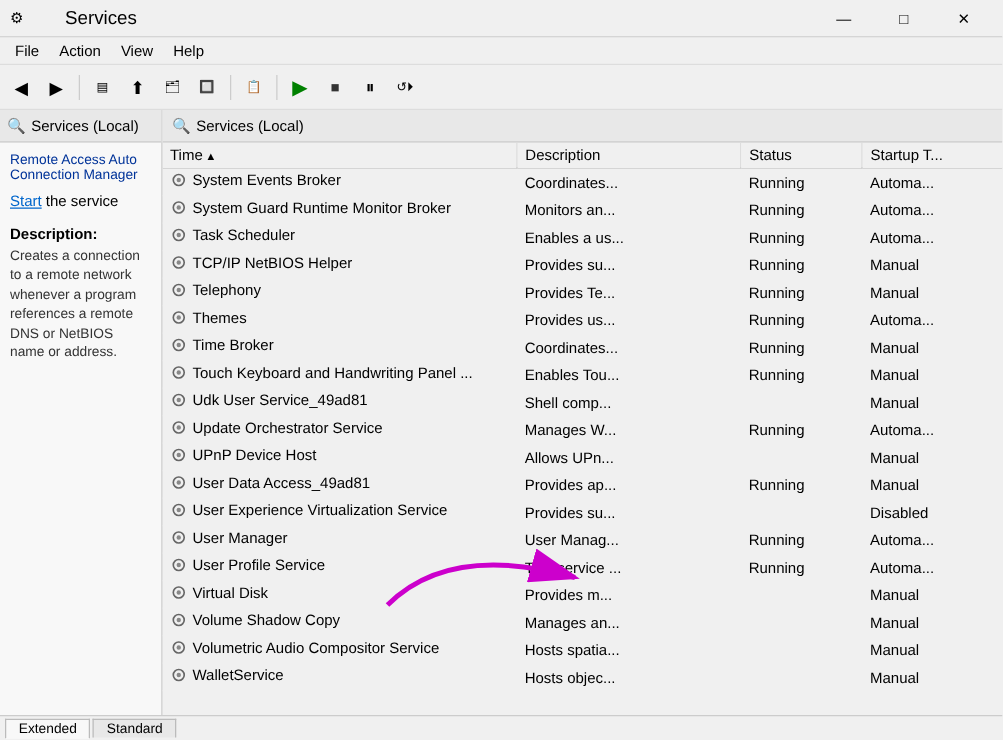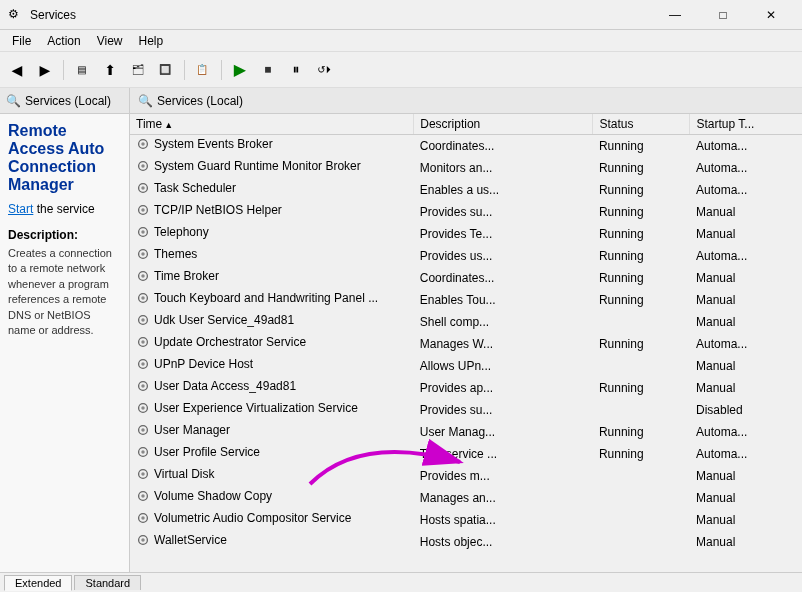--- a/index.html
+++ b/index.html
@@ -25,21 +25,22 @@
     .title-bar-left {
       display: flex;
       align-items: center;
       gap: 6px;
     }
     .title-bar-icon {
       width: 16px;
       height: 16px;
     }
     .title-bar-title {
-      font-size: 12px;
+      font-size: 15px;
+      margin-left: 22px;
     }
     .title-bar-controls {
       display: flex;
       gap: 2px;
     }
     .title-btn {
       width: 46px;
       height: 30px;
       border: none;
       background: transparent;
@@ -119,22 +120,22 @@
     .sidebar-header-icon {
       margin-right: 4px;
       color: #888;
     }
     .sidebar-content {
       padding: 8px;
       flex: 1;
       overflow: hidden;
     }
     .service-name-header {
-      font-weight: bold;
-      font-size: 16px;
+      font-weight: normal;
+      font-size: 11px;
       color: #003399;
       margin-bottom: 8px;
     }
     .start-link {
       color: #0066cc;
       cursor: pointer;
       text-decoration: underline;
     }
     .sidebar-desc-label {
       font-weight: bold;

